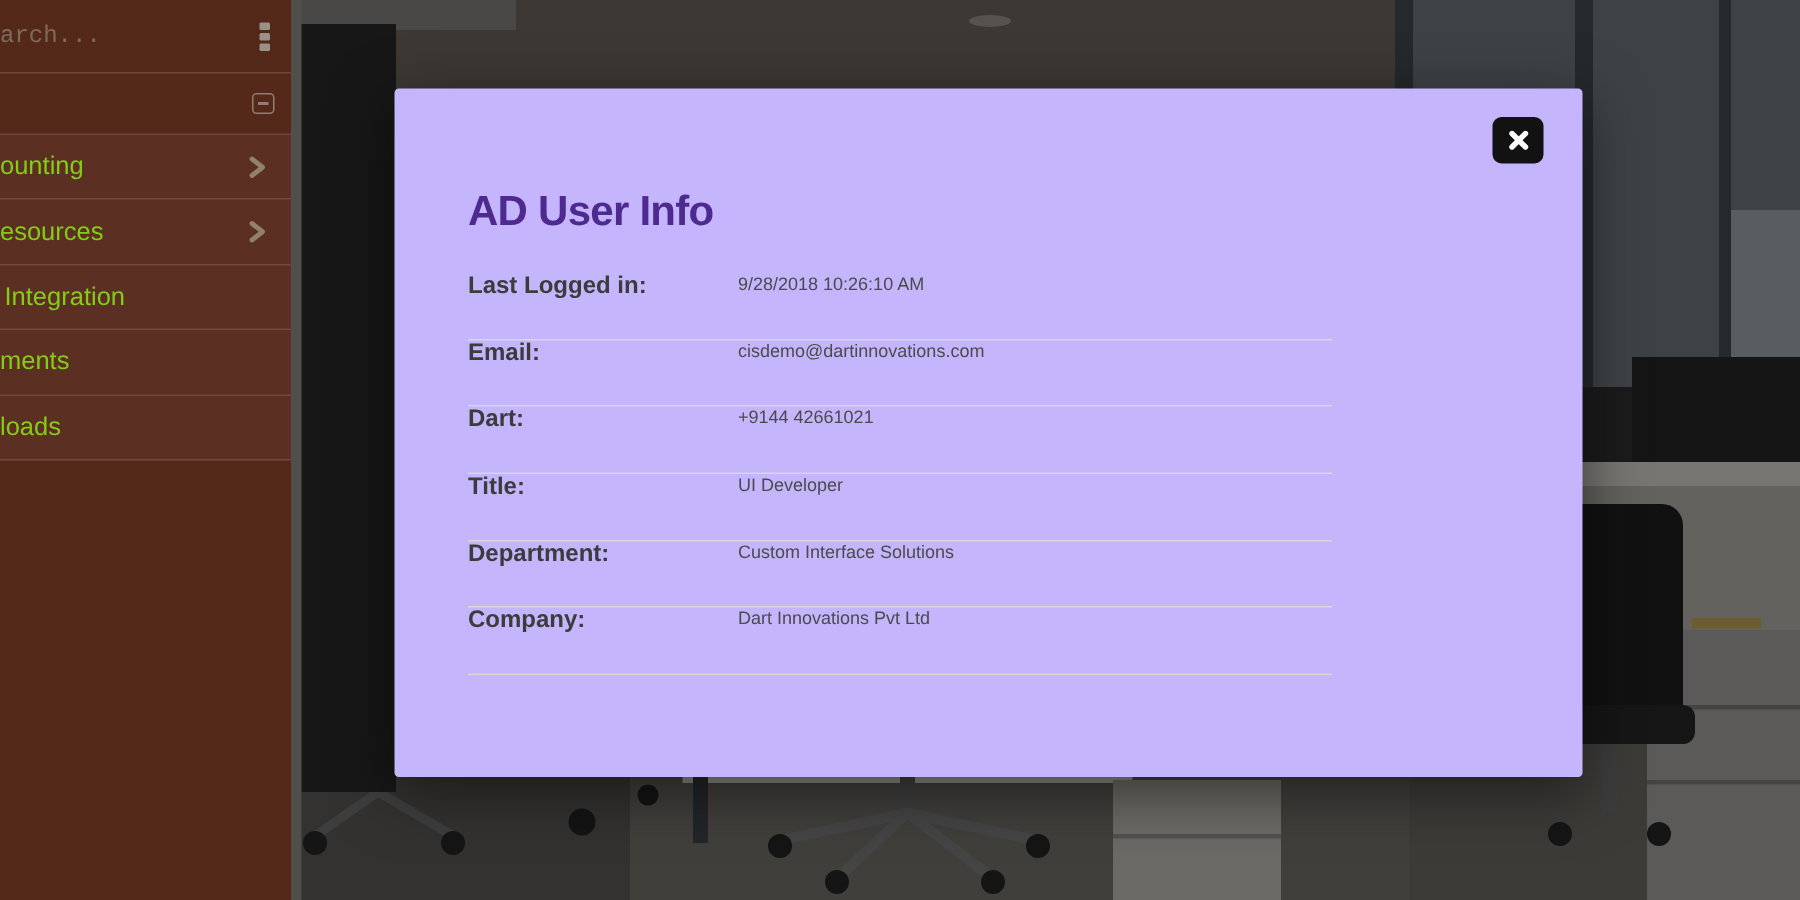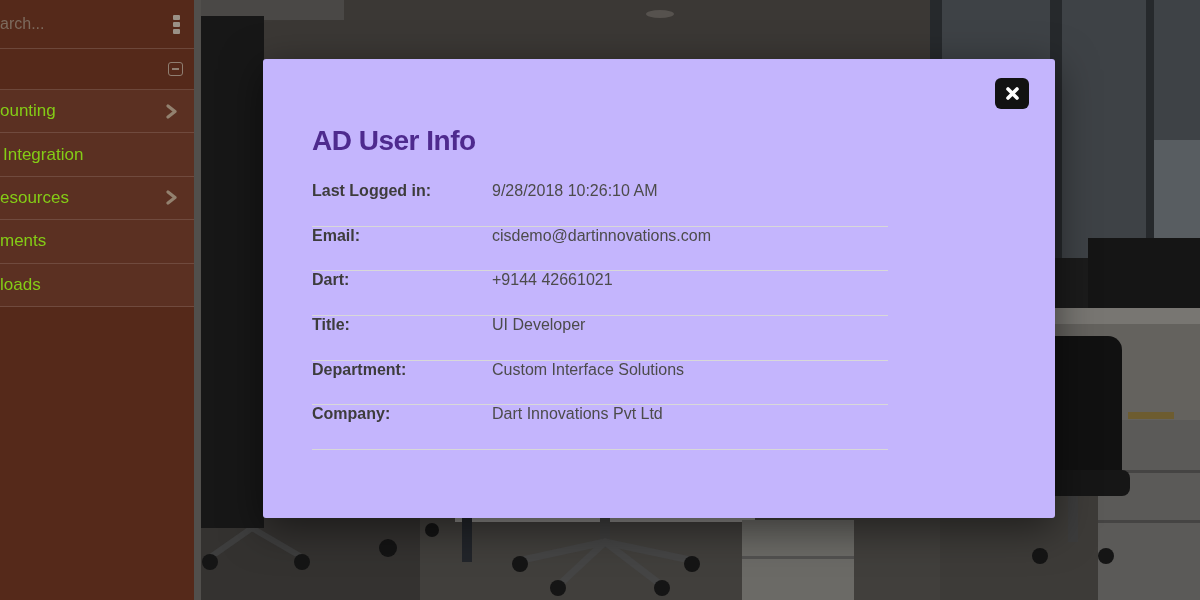--- a/index.html
+++ b/index.html
@@ -11,20 +11,21 @@
   
   .backdrop{position:absolute;inset:0;z-index:0;}
   
   .sidebar{
     position:absolute;left:0;top:0;width:194px;height:600px;z-index:2;
     background:#55291a;color:#8f7e71;
   }
   .sb-search{
     height:48px;display:flex;align-items:center;justify-content:space-between;
     border-bottom:1px solid rgba(255,255,255,0.14);
+    font-family:Liberation Mono, monospace;
   }
   .sb-search-text{font-size:16px;color:#7d6b5e;padding-left:0;white-space:nowrap;overflow:hidden;}
   .kebab{width:8px;margin-right:13px;display:flex;flex-direction:column;gap:2px;}
   .kebab span{display:block;width:7px;height:5px;background:#9a9187;border-radius:1px;}
   .sb-collapse{
     height:40px;display:flex;align-items:center;justify-content:flex-end;
     border-bottom:1px solid rgba(255,255,255,0.14);padding-right:11px;
   }
   .collapse-box{
     width:13px;height:12px;border:1px solid #8f7e71;border-radius:3px;
@@ -54,21 +55,21 @@
   .modal-title{
     position:absolute;left:49px;top:66px;margin:0;
     font-size:28px;font-weight:bold;letter-spacing:-0.5px;color:#4e2a8e;
   }
   .rows{position:absolute;left:49px;top:123px;width:576px;}
   .info-row{
     height:43.7px;display:flex;align-items:flex-start;
     border-bottom:1px solid #d8d8d8;
   }
   .info-row .k{width:180px;flex:0 0 auto;font-size:16px;font-weight:bold;color:#3d3c3c;}
-  .info-row .v{font-size:16px;color:#4c4b4b;}
+  .info-row .v{font-size:12px;color:#4c4b4b;}
 </style>
 </head>
 <body>
 
 <svg class="backdrop" width="1200" height="600" viewBox="0 0 1200 600" aria-hidden="true">
   <rect x="0" y="0" width="1200" height="600" fill="#2f2d2b"></rect>
   <rect x="0" y="0" width="1200" height="160" fill="#3b3835"></rect>
   <rect x="0" y="155" width="1200" height="8" fill="#2e2c29"></rect>
   <ellipse cx="660" cy="14" rx="14" ry="4" fill="#56524e"></ellipse>
   <ellipse cx="1026" cy="42" rx="11" ry="3" fill="#4a4744"></ellipse>
@@ -150,29 +151,29 @@
 
   <div class="sb-item">
     <span class="lbl">ounting</span>
     <span class="chev">
       <svg width="11" height="15" viewBox="0 0 11 15">
           <polyline points="2,2 9,7.5 2,13" fill="none" stroke="#93816f" stroke-width="3.2" stroke-linecap="round" stroke-linejoin="round"></polyline>
         </svg>
     </span>
   </div>
   <div class="sb-item">
-    <span class="lbl" style="padding-left:3px">Integration</span>
-  </div>
-  <div class="sb-item">
     <span class="lbl">esources</span>
     <span class="chev">
       <svg width="11" height="15" viewBox="0 0 11 15">
           <polyline points="2,2 9,7.5 2,13" fill="none" stroke="#93816f" stroke-width="3.2" stroke-linecap="round" stroke-linejoin="round"></polyline>
         </svg>
     </span>
+  </div>
+  <div class="sb-item">
+    <span class="lbl" style="padding-left:3px">Integration</span>
   </div>
   <div class="sb-item">
     <span class="lbl">ments</span>
   </div>
   <div class="sb-item">
     <span class="lbl">loads</span>
   </div>
 </nav>
 
 <div class="modal">

